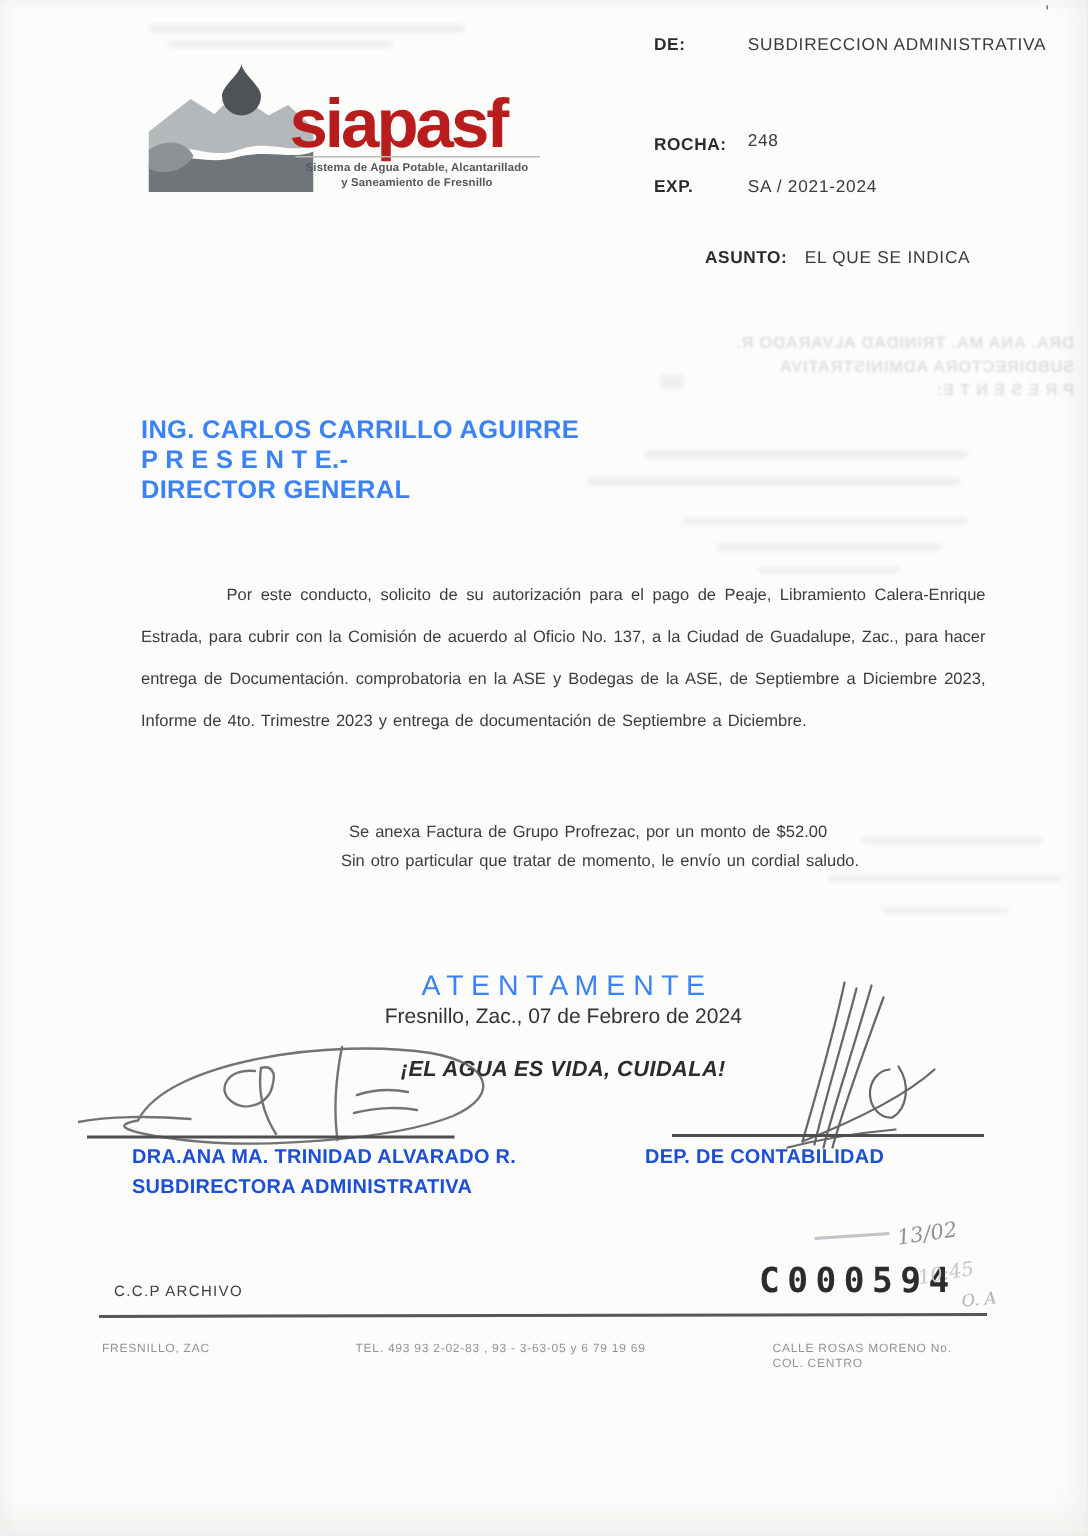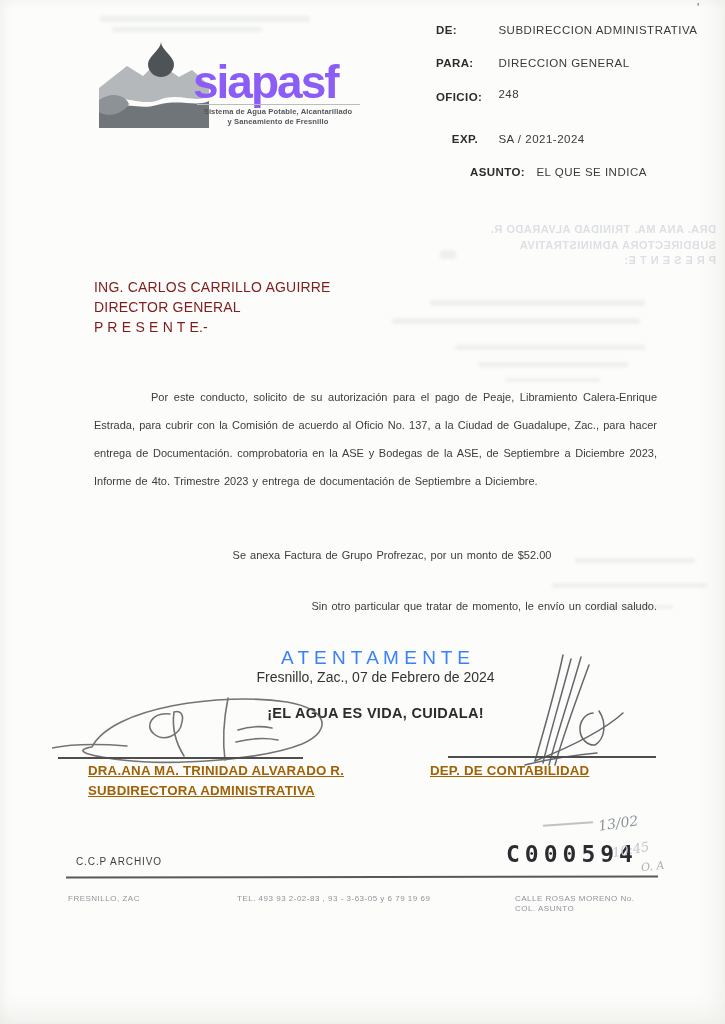--- a/index.html
+++ b/index.html
@@ -5,50 +5,50 @@
   html,body{margin:0;padding:0;background:#e9e9e7;}
   .page{
     position:relative;width:725px;height:1024px;margin:0 auto;
     background:#fcfcfa;overflow:hidden;
     font-family:"Liberation Sans",sans-serif;color:#3b3b3b;
     box-shadow:inset -6px -10px 22px rgba(70,70,60,0.07), inset 3px 2px 10px rgba(70,70,60,0.03);
   }
   .abs{position:absolute;}
 
   
-  .logo-word{left:193px;top:55px;font-size:46px;font-weight:bold;letter-spacing:-2px;color:#8b5cf6;}
+  .logo-word{left:193px;top:55px;font-size:46px;font-weight:bold;letter-spacing:-2px;color:#b91c1c;}
   .logo-rule{left:197px;top:104px;width:163px;height:1px;background:#bcbcb8;}
   .logo-tag{left:193px;top:107px;width:170px;text-align:center;font-size:7.6px;font-weight:bold;color:#53575b;line-height:9.6px;letter-spacing:0.1px;}
 
   
   .hrow{left:436px;white-space:nowrap;}
   .hlabel{display:inline-block;width:58px;font-weight:bold;font-size:11.5px;color:#2c2c2c;letter-spacing:0.4px;}
   .hvalue{font-size:11.5px;color:#3a3a3a;letter-spacing:0.5px;}
   .raised{position:relative;top:-3px;}
   .asunto{left:470px;top:162px;white-space:nowrap;}
   .asunto .hlabel{width:auto;margin-right:7px;}
 
   
-  .addressee{left:94px;top:277px;font-weight:normal;font-size:14px;line-height:20px;color:#7f1d1d;letter-spacing:0.2px;}
+  .addressee{left:94px;top:277px;font-weight:bold;font-size:17px;line-height:20px;color:#3b82f6;letter-spacing:0.2px;}
 
   
   .para{left:94px;width:563px;font-size:11px;line-height:28px;text-align:justify;color:#3c3c3c;word-spacing:1px;}
   .p1{top:383px;text-indent:57px;}
   .p2{top:541px;text-indent:33px;text-align:center;}
-  .p3{top:592px;text-indent:49px;text-align:right;}
+  .p3{top:560px;text-indent:49px;text-align:center;}
 
   
   .closing{left:94px;width:563px;text-align:center;}
   .atent{top:647px;font-size:19px;color:#3b82f6;}
   .pdate{top:669px;font-size:14px;color:#333;}
-  .slogan{top:705px;font-size:14.5px;font-weight:bold;color:#2c2c2c;letter-spacing:0.3px;}
+  .slogan{top:705px;font-size:14.5px;font-weight:bold;font-style:italic;color:#2c2c2c;letter-spacing:0.3px;}
 
   
   .sigline{height:2px;background:#4e4e4e;}
-  .sig-name{font-weight:bold;font-size:13.3px;line-height:20px;color:#a16207;letter-spacing:0.2px;white-space:nowrap;text-decoration:underline;}
+  .sig-name{font-weight:bold;font-size:13.3px;line-height:20px;color:#1d4ed8;letter-spacing:0.2px;white-space:nowrap;}
 
   
   .ccp{left:76px;top:856px;font-size:10px;color:#3e3e3e;letter-spacing:0.9px;}
   .bigrule{left:66px;top:876px;width:592px;height:2px;background:#585858;transform:rotate(-0.12deg);}
   .ftxt{font-size:8px;color:#90949a;letter-spacing:0.5px;line-height:10px;white-space:nowrap;}
 
   
   .stamp{left:506px;top:841px;font-family:"DejaVu Sans Mono",monospace;font-weight:bold;font-size:23px;letter-spacing:5px;color:#2b2b30;}
   .hw{font-family:"DejaVu Serif",serif;font-style:italic;white-space:nowrap;}
   .hw-date{left:598px;top:815px;font-size:14px;color:#8d939b;transform:rotate(-8deg);}
@@ -99,41 +99,37 @@
   <div class="abs logo-rule"></div>
   <div class="abs logo-tag">
     <div>Sistema de Agua Potable, Alcantarillado</div>
     <div>y Saneamiento de Fresnillo</div>
   </div>
 
   <div class="abs hrow" style="top:20px;">
     <span class="hlabel">DE:</span>
     <span class="hvalue">SUBDIRECCION ADMINISTRATIVA</span>
   </div>
-  <div class="abs hrow" style="top:53px;">
-    <span class="hlabel">PARA:</span>
-    <span class="hvalue">DIRECCION GENERAL</span>
-  </div>
   <div class="abs hrow" style="top:87px;">
-    <span class="hlabel">OFICIO:</span>
+    <span class="hlabel">ROCHA:</span>
     <span class="hvalue raised">248</span>
   </div>
-  <div class="abs hrow" style="top:129px;text-align:center;">
+  <div class="abs hrow" style="top:115px;">
     <span class="hlabel">EXP.</span>
     <span class="hvalue">SA / 2021-2024</span>
   </div>
   <div class="abs asunto">
     <span class="hlabel">ASUNTO:</span>
     <span class="hvalue">EL QUE SE INDICA</span>
   </div>
 
   <div class="abs addressee">
     <div>ING. CARLOS CARRILLO AGUIRRE</div>
+    <div>P R E S E N T E.-</div>
     <div>DIRECTOR GENERAL</div>
-    <div>P R E S E N T E.-</div>
   </div>
 
   <div class="abs para p1">Por este conducto, solicito de su autorización para el pago de Peaje, Libramiento Calera-Enrique Estrada, para cubrir con la Comisión de acuerdo al Oficio No. 137, a la Ciudad de Guadalupe, Zac., para hacer entrega de Documentación. comprobatoria en la ASE y Bodegas de la ASE, de Septiembre a Diciembre 2023, Informe de 4to. Trimestre 2023 y entrega de documentación de Septiembre a Diciembre.</div>
   <div class="abs para p2">Se anexa Factura de Grupo Profrezac, por un monto de $52.00</div>
   <div class="abs para p3">Sin otro particular que tratar de momento, le envío un cordial saludo.</div>
 
   <div class="abs closing atent">A T E N T A M E N T E</div>
   <div class="abs closing pdate">Fresnillo, Zac., 07 de Febrero de 2024</div>
   <div class="abs closing slogan">¡EL AGUA ES VIDA, CUIDALA!</div>
 
@@ -175,16 +171,16 @@
   <div class="abs hw hw-date">13/02</div>
   <div class="abs hw hw-time">10:45</div>
   <div class="abs hw hw-init">O. A</div>
 
   <div class="abs ccp">C.C.P ARCHIVO</div>
   <div class="abs bigrule"></div>
   <div class="abs ftxt" style="left:68px;top:894px;">FRESNILLO, ZAC</div>
   <div class="abs ftxt" style="left:237px;top:894px;">TEL. 493 93 2-02-83 , 93 - 3-63-05 y 6 79 19 69</div>
   <div class="abs ftxt" style="left:515px;top:894px;">
     <div>CALLE ROSAS MORENO No.</div>
-    <div>COL. ASUNTO</div>
+    <div>COL. CENTRO</div>
   </div>
 
 </div>
 
 </body></html>

